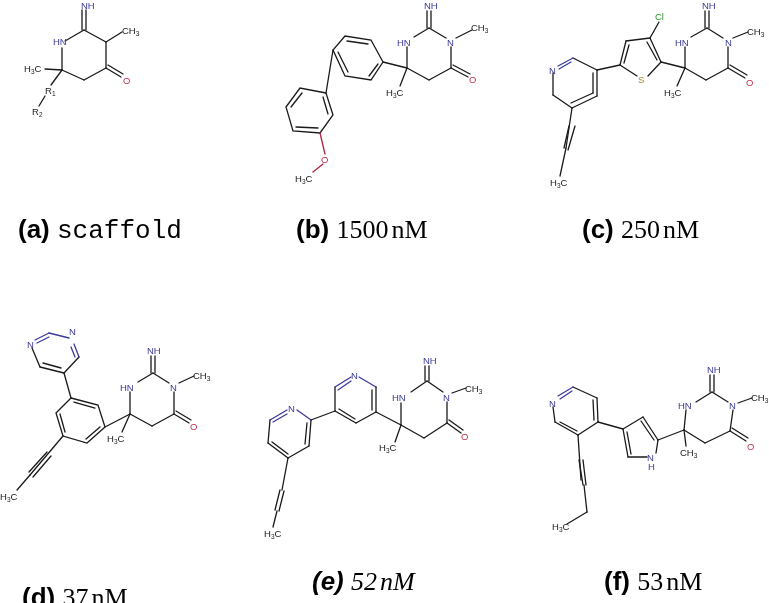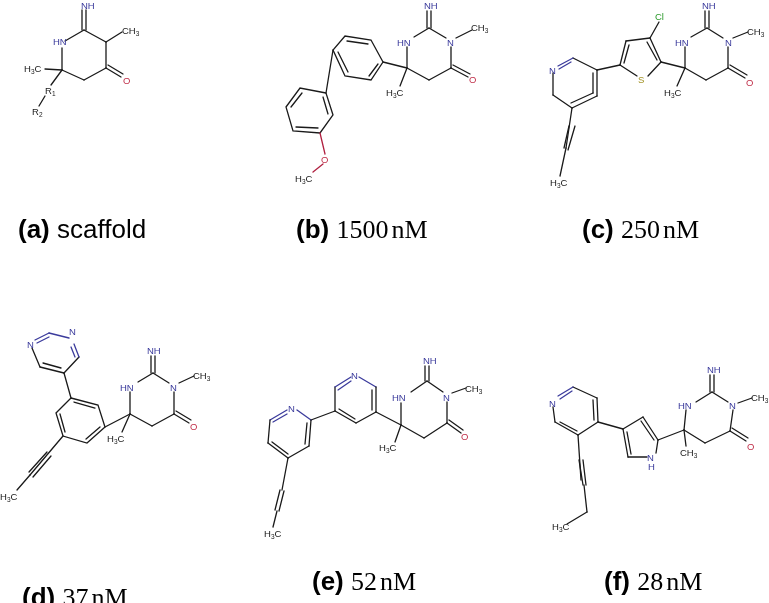--- a/index.html
+++ b/index.html
@@ -12,21 +12,21 @@
   .atom { font-family: "Liberation Sans", sans-serif; font-size: 9.5px; }
   .atom-c { fill: #1a1a1a; }
   .atom-n { fill: #3b3b9c; }
   .atom-o { fill: #c0304a; }
   .atom-s { fill: #a09020; }
   .atom-cl { fill: #2a9a2a; }
   .sub { font-size: 6.5px; }
   .caption { position: absolute; font-size: 26px; color: #000; white-space: nowrap; }
   .caption .lbl { font-family: "Liberation Sans", sans-serif; font-weight: bold; }
   .caption .val { font-family: "Liberation Serif", serif; }
-  .caption .txt { font-family: Liberation Sans, sans-serif; }
+  .caption .txt { font-family: Liberation Mono, monospace; }
 </style>
 </head>
 <body>
 
 <svg class="mol" width="769" height="603" viewBox="0 0 769 603">
 
   <g>
 
     <line class="bond" x1="84" y1="30" x2="65" y2="41"></line>
     <line class="bond" x1="84" y1="30" x2="106" y2="42"></line>
@@ -320,20 +320,20 @@
   <span class="val">1500</span><span class="val" style="margin-left:3px">nM</span>
 </div>
 <div class="caption" style="left:582px; top:214px;">
   <span class="lbl">(c)</span>
   <span class="val">250</span><span class="val" style="margin-left:3px">nM</span>
 </div>
 <div class="caption" style="left:22px; top:582px;">
   <span class="lbl">(d)</span>
   <span class="val">37</span><span class="val" style="margin-left:3px">nM</span>
 </div>
-<div class="caption" style="left:312px; top:566px;">
+<div class="caption" style="left:312px; top:566px;font-style:italic;">
   <span class="lbl">(e)</span>
   <span class="val">52</span><span class="val" style="margin-left:3px">nM</span>
 </div>
 <div class="caption" style="left:604px; top:566px;">
   <span class="lbl">(f)</span>
-  <span class="val">28</span><span class="val" style="margin-left:3px">nM</span>
+  <span class="val">53</span><span class="val" style="margin-left:3px">nM</span>
 </div>
 
 </body></html>

